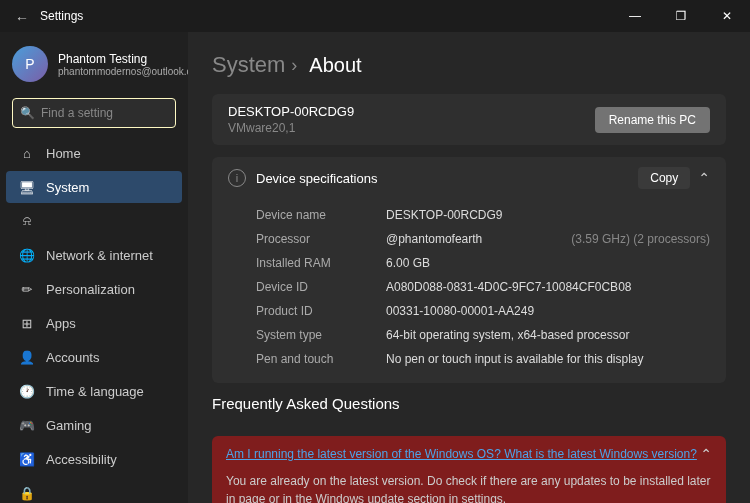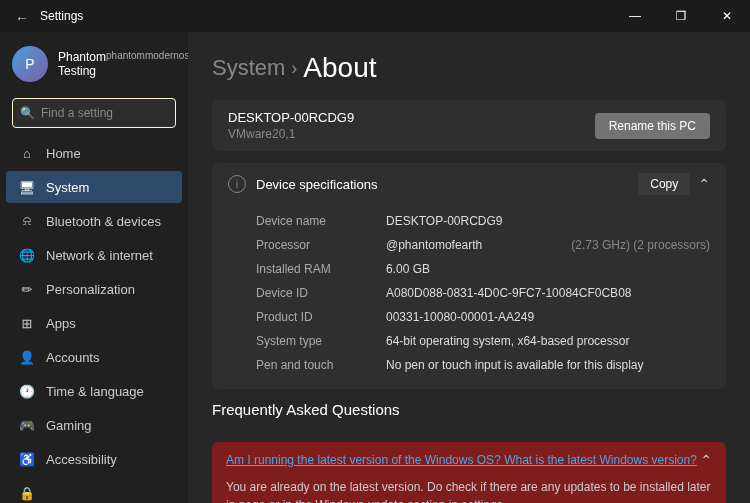--- a/index.html
+++ b/index.html
@@ -74,21 +74,21 @@
       height: 36px;
       border-radius: 50%;
       background: linear-gradient(135deg, #4a9eda, #7b5ea7);
       display: flex;
       align-items: center;
       justify-content: center;
       font-size: 14px;
       color: white;
       flex-shrink: 0;
     }
-    .profile-info { display: flex; flex-direction: row; }
+    .profile-info { display: flex; flex-direction: column; }
     .profile-name { color: #ffffff; font-size: 12px; font-weight: 500; }
     .profile-email { color: #aaaaaa; font-size: 10px; }
 
     .sidebar-search {
       margin: 4px 12px 8px 12px;
       position: relative;
     }
     .sidebar-search input {
       width: 100%;
       height: 30px;
@@ -149,22 +149,23 @@
       color: #888888;
       font-size: 22px;
       font-weight: 300;
     }
     .breadcrumb-arrow {
       color: #888888;
       font-size: 18px;
     }
     .page-title {
       color: #ffffff;
-      font-size: 28px;
+      font-size: 20px;
       font-weight: 300;
+      margin-left: 6px;
     }
 
     .pc-info-bar {
       display: flex;
       align-items: center;
       justify-content: space-between;
       background: #2f2f2f;
       border-radius: 6px;
       padding: 10px 16px;
       margin-bottom: 12px;
@@ -331,21 +332,20 @@
     <div class="nav-item">
       <div class="nav-icon">⌂</div>
       <span class="nav-label">Home</span>
     </div>
     <div class="nav-item active">
       <div class="nav-icon">🖥</div>
       <span class="nav-label">System</span>
     </div>
     <div class="nav-item">
       <div class="nav-icon">⍾</div>
-      <span class="nav-label">Bluetooth &amp; devices</span>
     </div>
     <div class="nav-item">
       <div class="nav-icon">🌐</div>
       <span class="nav-label">Network &amp; internet</span>
     </div>
     <div class="nav-item">
       <div class="nav-icon">✏</div>
       <span class="nav-label">Personalization</span>
     </div>
     <div class="nav-item">
@@ -402,21 +402,21 @@
         </div>
       </div>
       <div class="specs-table">
         <div class="spec-row">
           <span class="spec-label">Device name</span>
           <span class="spec-value">DESKTOP-00RCDG9</span>
         </div>
         <div class="spec-row">
           <span class="spec-label">Processor</span>
           <span class="spec-value">@phantomofearth</span>
-          <span class="spec-value-note">(2.73 GHz) (2 processors)</span>
+          <span class="spec-value-note">(3.59 GHz) (2 processors)</span>
         </div>
         <div class="spec-row">
           <span class="spec-label">Installed RAM</span>
           <span class="spec-value">6.00 GB</span>
         </div>
         <div class="spec-row">
           <span class="spec-label">Device ID</span>
           <span class="spec-value">A080D088-0831-4D0C-9FC7-10084CF0CB08</span>
         </div>
         <div class="spec-row">

